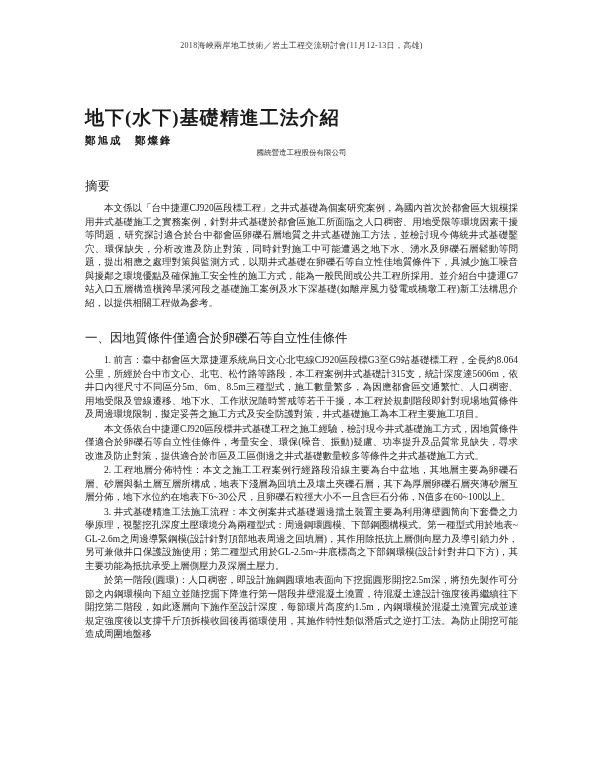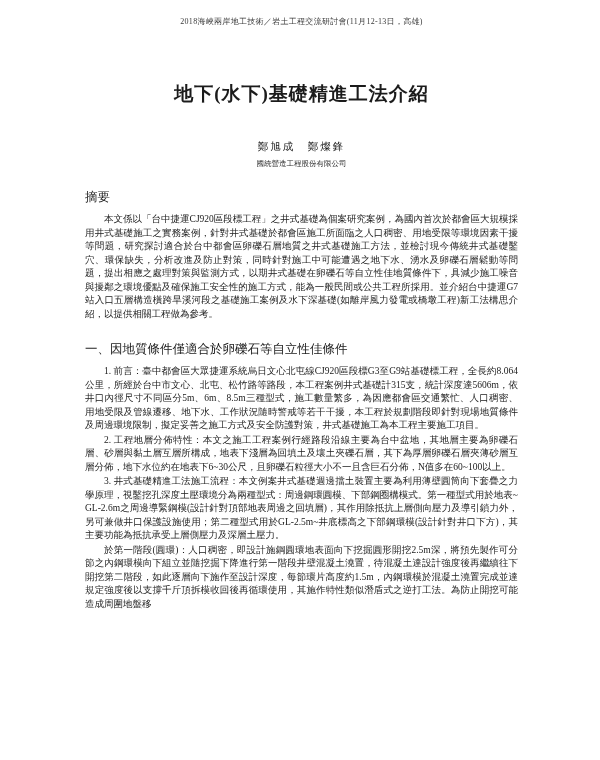--- a/index.html
+++ b/index.html
@@ -11,47 +11,44 @@
     height: 760px;
     background: #ffffff;
     color: #1b1b1b;
     font-family: "Liberation Serif", "DejaVu Serif", serif;
     overflow: hidden;
   }
   .page {
     box-sizing: border-box;
     width: 600px;
     height: 760px;
-    padding: 16px 82px 0 85px;
+    padding: 40px 82px 0 85px;
     background: #ffffff;
   }
   .conf-header {
     text-align: center;
     font-size: 8px;
     color: #3a3a3a;
     letter-spacing: 0.3px;
   }
   .paper-title {
-    text-align: center;
     font-size: 19px;
     font-weight: bold;
     margin: 54px 0 0 0;
     letter-spacing: 1px;
   }
   .authors {
-    text-align: center;
     font-size: 10.5px;
-    font-weight: normal;
-    margin-top: 33px;
+    font-weight: bold;
+    margin-top: 3px;
     letter-spacing: 2px;
   }
   .affiliation {
     text-align: center;
     font-size: 7.5px;
-    margin-top: 5px;
     color: #2a2a2a;
   }
   .section-heading {
     font-size: 12.5px;
     font-weight: normal;
     margin: 20px 0 7px 0;
   }
   p.body-text {
     font-size: 9.5px;
     line-height: 13.5px;
@@ -75,20 +72,21 @@
   <div class="affiliation">國統營造工程股份有限公司</div>
 
   <h2 class="section-heading">摘要</h2>
 
   <p class="body-text">本文係以「台中捷運CJ920區段標工程」之井式基礎為個案研究案例，為國內首次於都會區大規模採用井式基礎施工之實務案例，針對井式基礎於都會區施工所面臨之人口稠密、用地受限等環境因素干擾等問題，研究探討適合於台中都會區卵礫石層地質之井式基礎施工方法，並檢討現今傳統井式基礎鑿穴、環保缺失，分析改進及防止對策，同時針對施工中可能遭遇之地下水、湧水及卵礫石層鬆動等問題，提出相應之處理對策與監測方式，以期井式基礎在卵礫石等自立性佳地質條件下，具減少施工噪音與擾鄰之環境優點及確保施工安全性的施工方式，能為一般民間或公共工程所採用。並介紹台中捷運G7站入口五層構造橫跨旱溪河段之基礎施工案例及水下深基礎(如離岸風力發電或橋墩工程)新工法構思介紹，以提供相關工程做為參考。</p>
 
   <h2 class="section-heading">一、因地質條件僅適合於卵礫石等自立性佳條件</h2>
 
   <p class="body-text">1. 前言：臺中都會區大眾捷運系統烏日文心北屯線CJ920區段標G3至G9站基礎標工程，全長約8.064公里，所經於台中市文心、北屯、松竹路等路段，本工程案例井式基礎計315支，統計深度達5606m，依井口內徑尺寸不同區分5m、6m、8.5m三種型式，施工數量繁多，為因應都會區交通繁忙、人口稠密、用地受限及管線遷移、地下水、工作狀況隨時警戒等若干干擾，本工程於規劃階段即針對現場地質條件及周邊環境限制，擬定妥善之施工方式及安全防護對策，井式基礎施工為本工程主要施工項目。</p>
 
+  <p class="body-text">本文係依台中捷運CJ920區段標井式基礎工程之施工經驗，檢討現今井式基礎施工方式，因地質條件僅適合於卵礫石等自立性佳條件，考量安全、環保(噪音、振動)疑慮、功率提升及品質常見缺失，尋求改進及防止對策，提供適合於市區及工區側邊之井式基礎數量較多等條件之井式基礎施工方式。</p>
 
   <p class="body-text">2. 工程地層分佈特性：本文之施工工程案例行經路段沿線主要為台中盆地，其地層主要為卵礫石層、砂層與黏土層互層所構成，地表下淺層為回填土及壤土夾礫石層，其下為厚層卵礫石層夾薄砂層互層分佈，地下水位約在地表下6~30公尺，且卵礫石粒徑大小不一且含巨石分佈，N值多在60~100以上。</p>
 
   <p class="body-text">3. 井式基礎精進工法施工流程：本文例案井式基礎週邊擋土裝置主要為利用薄壁圓筒向下套疊之力學原理，視鑿挖孔深度土壓環境分為兩種型式：周邊鋼環圓模、下部鋼圈構模式。第一種型式用於地表~GL-2.6m之周邊導緊鋼模(設計針對頂部地表周邊之回填層)，其作用除抵抗上層側向壓力及導引鎖力外，另可兼做井口保護設施使用；第二種型式用於GL-2.5m~井底標高之下部鋼環模(設計針對井口下方)，其主要功能為抵抗承受上層側壓力及深層土壓力。</p>
 
   <p class="body-text">於第一階段(圓環)：人口稠密，即設計施鋼圓環地表面向下挖掘圓形開挖2.5m深，將預先製作可分節之內鋼環模向下組立並隨挖掘下降進行第一階段井壁混凝土澆置，待混凝土達設計強度後再繼續往下開挖第二階段，如此逐層向下施作至設計深度，每節環片高度約1.5m，內鋼環模於混凝土澆置完成並達規定強度後以支撐千斤頂拆模收回後再循環使用，其施作特性類似潛盾式之逆打工法。為防止開挖可能造成周圍地盤移</p>
 
 </div>
 
 </body></html>

